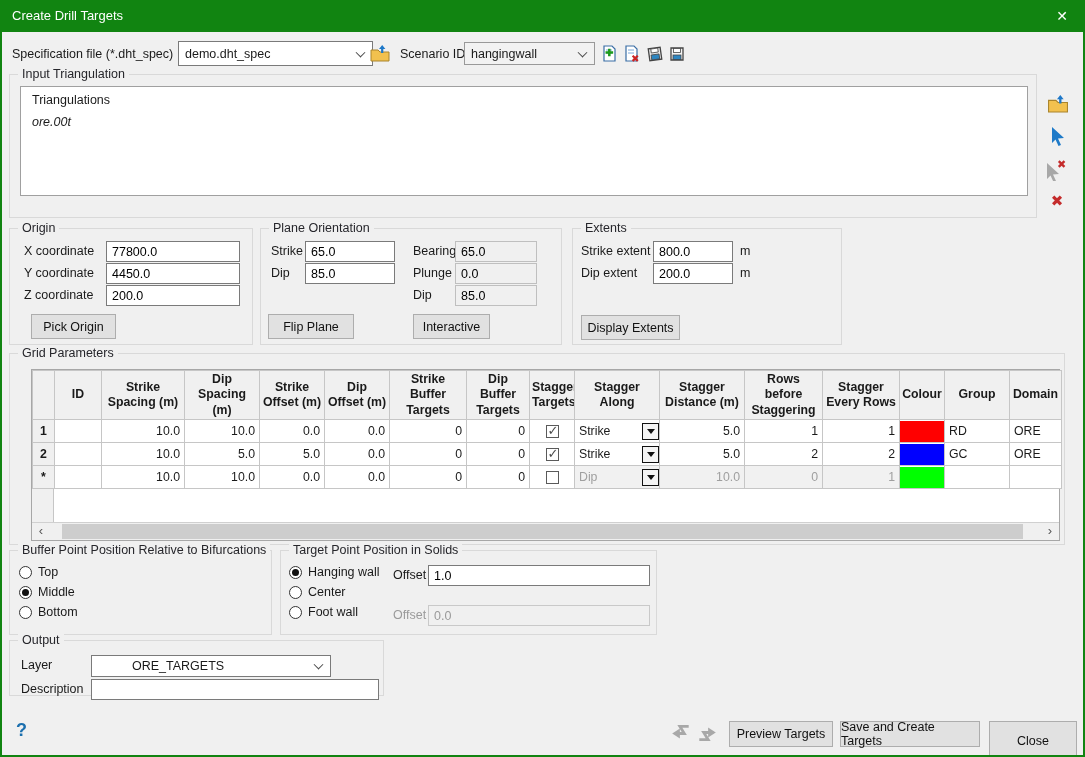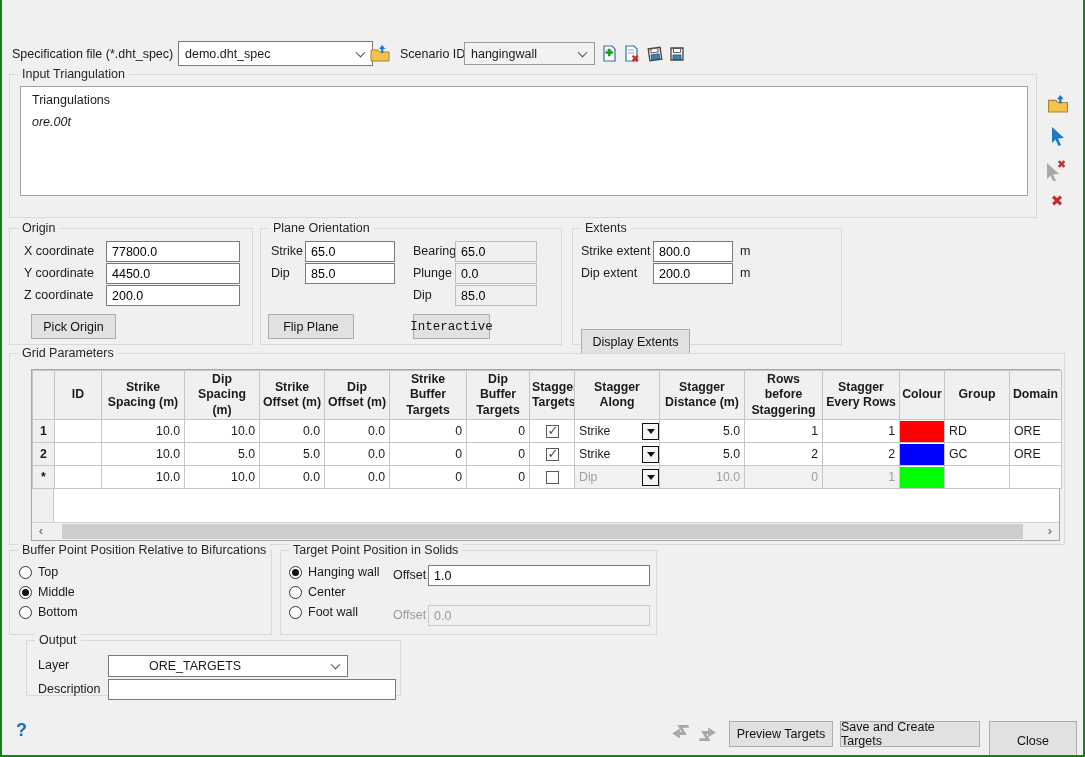--- a/index.html
+++ b/index.html
@@ -65,20 +65,24 @@
 
   
   .help { position:absolute; left:14px; top:720px; color:#1b6fae; font-weight:bold; font-size:18px; }
   .bolt { position:absolute; width:22px; height:22px; }
 </style>
 </head>
 <body>
 
 <div id="app">
 
+  <div class="titlebar">
+    <span class="ttl">Create Drill Targets</span>
+    <span class="closebtn">✕</span>
+  </div>
 
   <span class="lbl" style="left:10px; top:47px;">Specification file (*.dht_spec)</span>
   <div class="combo" style="left:168px; top:41px; width:195px; height:25px;margin-left:8px;">
     <span>demo.dht_spec</span>
     <span class="chev"></span>
   </div>
   <div class="iconbtn" style="left:366px; top:42px; width:24px; height:22px;">
     <svg width="22" height="20" viewBox="0 0 22 20">
       <path d="M2 7 h7 l2 2 h9 v9 H2 z" fill="#f2c14e" stroke="#a9842c" stroke-width="1"></path>
       <path d="M10 6 l3.2-4 3.2 4 h-2.1 v4 h-2.2 v-4 z" fill="#1e78c8"></path>
@@ -164,32 +168,32 @@
     <input class="txt" style="left: 44px; top: 12px; width: 90px; height: 21px;" value="65.0">
     <span class="lbl" style="left:10px; top:37px;">Dip</span>
     <input class="txt" style="left: 44px; top: 34px; width: 90px; height: 21px;" value="85.0">
     <span class="lbl" style="left:152px; top:15px;">Bearing</span>
     <input class="txt ro" style="left: 194px; top: 12px; width: 82px; height: 21px;" value="65.0">
     <span class="lbl" style="left:152px; top:37px;">Plunge</span>
     <input class="txt ro" style="left: 194px; top: 34px; width: 82px; height: 21px;" value="0.0">
     <span class="lbl" style="left:152px; top:59px;">Dip</span>
     <input class="txt ro" style="left: 194px; top: 56px; width: 82px; height: 21px;" value="85.0">
     <div class="btn" style="left:7px; top:85px; width:86px; height:25px;">Flip Plane</div>
-    <div class="btn" style="left:152px; top:85px; width:77px; height:25px;font-family:Liberation Mono, monospace;">Interactive</div>
+    <div class="btn" style="left:152px; top:85px; width:77px; height:25px;">Interactive</div>
   </div>
 
   <div class="grp" style="left:570px; top:228px; width:270px; height:117px;">
     <span class="cap">Extents</span>
     <span class="lbl" style="left:8px; top:15px;">Strike extent</span>
     <input class="txt" style="left: 80px; top: 12px; width: 80px; height: 21px;" value="800.0">
     <span class="lbl" style="left:167px; top:15px;">m</span>
     <span class="lbl" style="left:8px; top:37px;">Dip extent</span>
     <input class="txt" style="left: 80px; top: 34px; width: 80px; height: 21px;" value="200.0">
     <span class="lbl" style="left:167px; top:37px;">m</span>
-    <div class="btn" style="left:8px; top:86px; width:109px; height:25px;margin-top:14px;">Display Extents</div>
+    <div class="btn" style="left:8px; top:86px; width:99px; height:25px;">Display Extents</div>
   </div>
 
   <div class="grp" style="left:7px; top:353px; width:1056px; height:192px;">
     <span class="cap">Grid Parameters</span>
     <div class="tablewrap">
       <table class="gp">
         <colgroup>
           <col style="width:22px">
             <col style="width:47px">
             <col style="width:83px">
@@ -359,21 +363,21 @@
     <div class="radio-row" style="left:8px; top:54px;">
       <span class="radio"></span>
       <span>Foot wall</span>
     </div>
     <span class="lbl" style="left:112px; top:17px;">Offset</span>
     <input class="txt" style="left: 147px; top: 14px; width: 222px; height: 21px;" value="1.0">
     <span class="lbl gray" style="left:112px; top:57px;">Offset</span>
     <input class="txt dis" style="left: 147px; top: 54px; width: 222px; height: 21px;" value="0.0">
   </div>
 
-  <div class="grp" style="left:24px; top:640px; width:375px; height:56px;">
+  <div class="grp" style="left:7px; top:640px; width:375px; height:56px;">
     <span class="cap">Output</span>
     <span class="lbl" style="left:11px; top:17px;">Layer</span>
     <div class="combo" style="left:81px; top:14px; width:240px; height:22px;padding-left:40px;">
       <span>ORE_TARGETS</span>
       <span class="chev"></span>
     </div>
     <span class="lbl" style="left:11px; top:41px;">Description</span>
     <input class="txt" style="left: 81px; top: 38px; width: 288px; height: 21px;" value="">
   </div>
 

